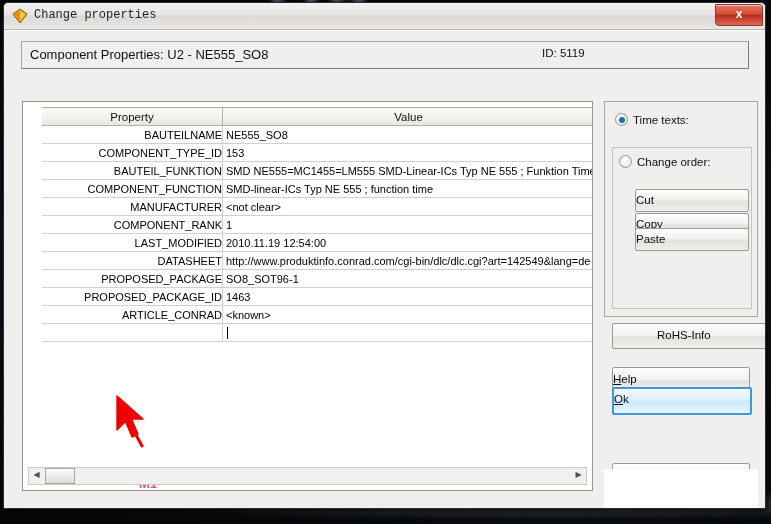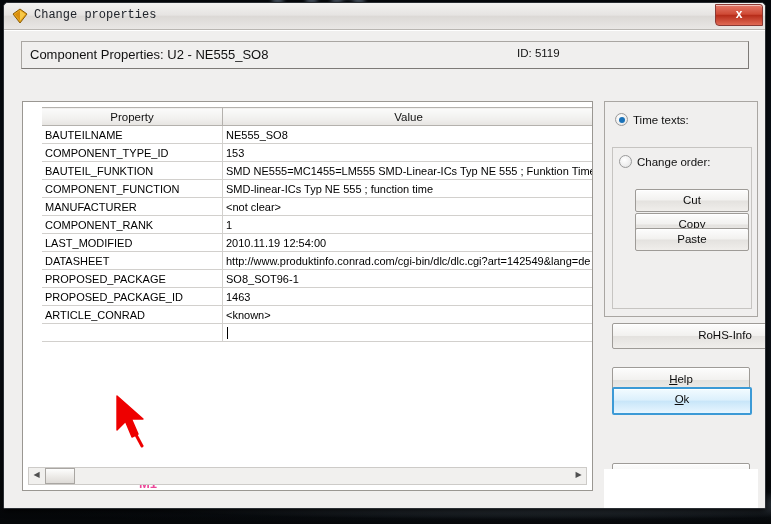--- a/index.html
+++ b/index.html
@@ -108,21 +108,21 @@
     border-bottom-color: #7d7a77;
   }
   #header-title {
     position: absolute;
     left: 8px; top: 5px;
     font-size: 13px;
     color: #111;
   }
   #header-id {
     position: absolute;
-    left: 495px; top: 5px;
+    left: 520px; top: 5px;
     font-size: 11.5px;
     color: #111;
   }
 
   
   #table-panel {
     position: absolute;
     left: 18px; top: 70px;
     width: 569px; height: 388px;
     background: #ffffff;
@@ -150,21 +150,21 @@
   table.grid td {
     height: 17px;
     border-bottom: 1px solid #d2d0cd;
     border-right: 1px solid #d2d0cd;
     font-size: 11px;
     color: #000;
     padding: 0 0 0 3px;
     white-space: nowrap;
     overflow: hidden;
   }
-  table.grid td.cell-prop { width: 180px; }
+  table.grid td.cell-prop { width: 180px; text-align: right; }
   table.grid tr.empty-row td { color: #000; }
   .caret {
     display: inline-block;
     width: 1px;
     height: 12px;
     background: #000;
     vertical-align: -2px;
     margin-left: 1px;
   }
 
@@ -252,21 +252,21 @@
     background: transparent;
   }
   #radio-order { left: 6px; top: 7px; }
 
   .btn {
     background: linear-gradient(180deg,#fdfdfd 0%, #f2f1ef 48%, #e4e2df 52%, #f0eeeb 100%);
     border: 1px solid #9e9b97;
     border-radius: 2px;
     font-size: 11.5px;
     color: #0c0c0c;
-    text-align: center;
+    text-align: left;
     cursor: pointer;
     font-family: "Liberation Sans", sans-serif;
     box-shadow: inset 0 1px 0 rgba(255,255,255,0.9);
   }
   #btn-cut, #btn-copy, #btn-paste {
     position: absolute;
     left: 22px;
     width: 112px; height: 21px;
     line-height: 20px;
   }

